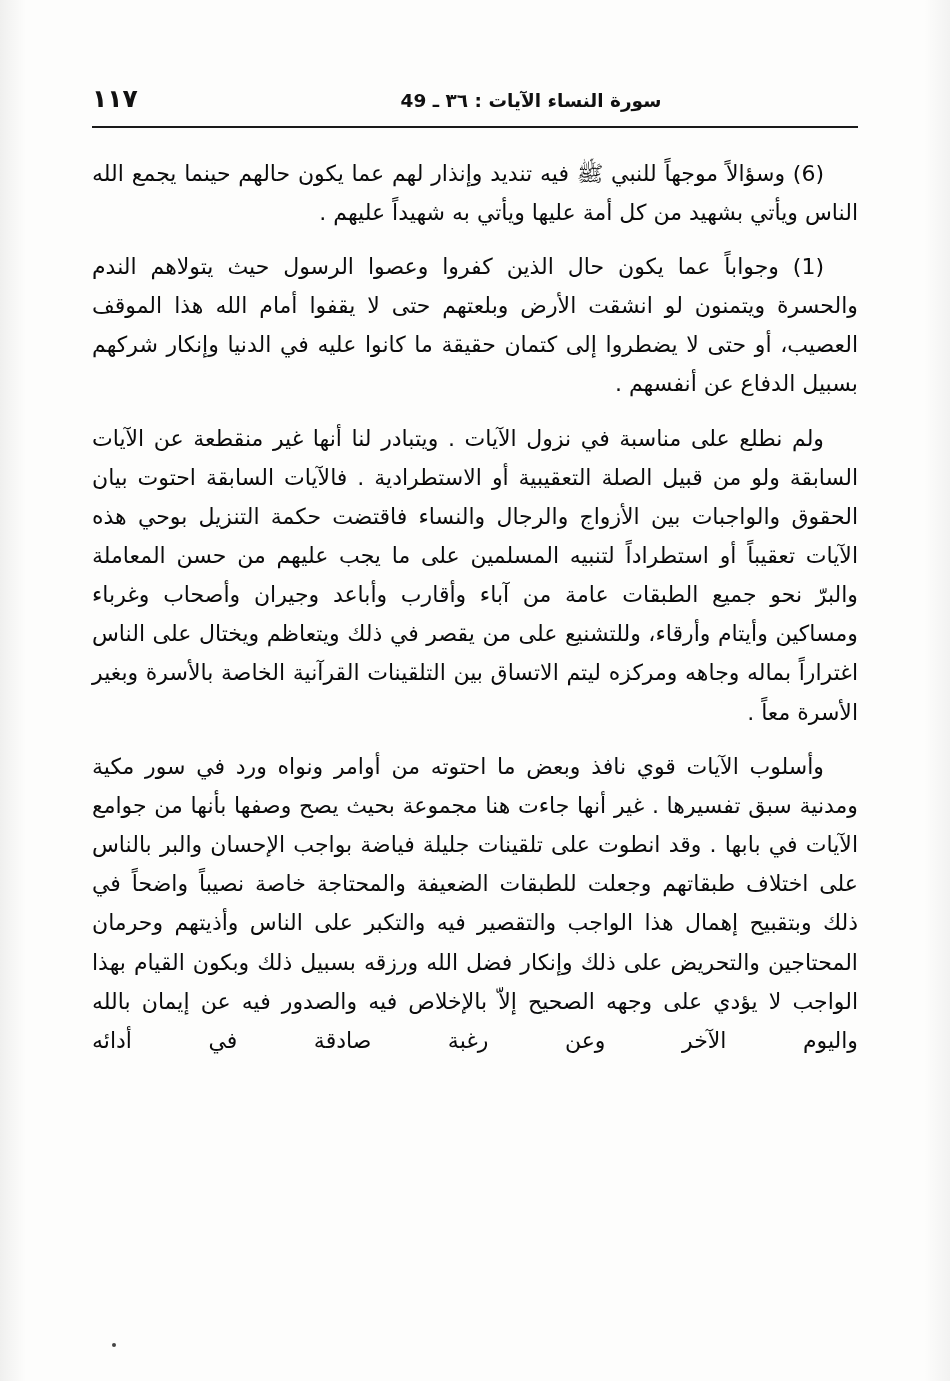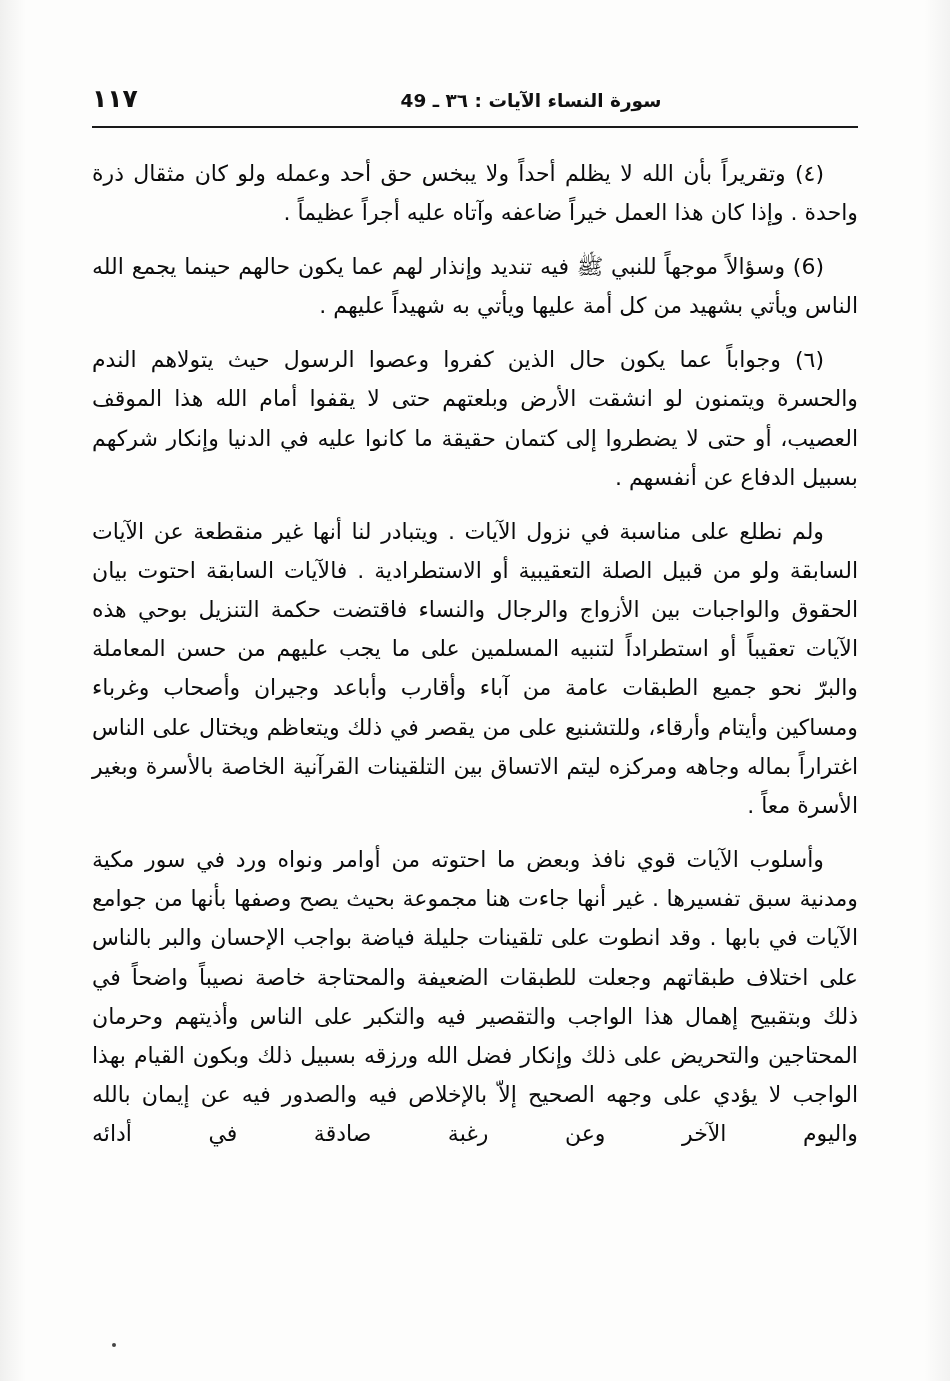--- a/index.html
+++ b/index.html
@@ -116,22 +116,21 @@
 <div class="page">
 
   <div class="content">
 
     <div class="header">
       <div class="header-title">سورة النساء الآيات : ٣٦ ـ 49</div>
       <div class="page-number">١١٧</div>
     </div>
     <div class="rule"></div>
 
-    <p class="para indent last-right">(٤) وتقريراً بأن الله لا يظلم أحداً ولا يبخس حق أحد وعمله ولو كان مثقال ذرة واحدة . وإذا كان هذا العمل خيراً ضاعفه وآتاه عليه أجراً عظيماً .</p>
     <p class="para indent last-right">(6) وسؤالاً موجهاً للنبي ﷺ فيه تنديد وإنذار لهم عما يكون حالهم حينما يجمع الله الناس ويأتي بشهيد من كل أمة عليها ويأتي به شهيداً عليهم .</p>
-    <p class="para indent last-right">(٦) وجواباً عما يكون حال الذين كفروا وعصوا الرسول حيث يتولاهم الندم والحسرة ويتمنون لو انشقت الأرض وبلعتهم حتى لا يقفوا أمام الله هذا الموقف العصيب، أو حتى لا يضطروا إلى كتمان حقيقة ما كانوا عليه في الدنيا وإنكار شركهم بسبيل الدفاع عن أنفسهم .</p>
+    <p class="para indent last-right">(1) وجواباً عما يكون حال الذين كفروا وعصوا الرسول حيث يتولاهم الندم والحسرة ويتمنون لو انشقت الأرض وبلعتهم حتى لا يقفوا أمام الله هذا الموقف العصيب، أو حتى لا يضطروا إلى كتمان حقيقة ما كانوا عليه في الدنيا وإنكار شركهم بسبيل الدفاع عن أنفسهم .</p>
     <p class="para indent last-right">ولم نطلع على مناسبة في نزول الآيات . ويتبادر لنا أنها غير منقطعة عن الآيات السابقة ولو من قبيل الصلة التعقيبية أو الاستطرادية . فالآيات السابقة احتوت بيان الحقوق والواجبات بين الأزواج والرجال والنساء فاقتضت حكمة التنزيل بوحي هذه الآيات تعقيباً أو استطراداً لتنبيه المسلمين على ما يجب عليهم من حسن المعاملة والبرّ نحو جميع الطبقات عامة من آباء وأقارب وأباعد وجيران وأصحاب وغرباء ومساكين وأيتام وأرقاء، وللتشنيع على من يقصر في ذلك ويتعاظم ويختال على الناس اغتراراً بماله وجاهه ومركزه ليتم الاتساق بين التلقينات القرآنية الخاصة بالأسرة وبغير الأسرة معاً .</p>
     <p class="para indent block">وأسلوب الآيات قوي نافذ وبعض ما احتوته من أوامر ونواه ورد في سور مكية ومدنية سبق تفسيرها . غير أنها جاءت هنا مجموعة بحيث يصح وصفها بأنها من جوامع الآيات في بابها . وقد انطوت على تلقينات جليلة فياضة بواجب الإحسان والبر بالناس على اختلاف طبقاتهم وجعلت للطبقات الضعيفة والمحتاجة خاصة نصيباً واضحاً في ذلك وبتقبيح إهمال هذا الواجب والتقصير فيه والتكبر على الناس وأذيتهم وحرمان المحتاجين والتحريض على ذلك وإنكار فضل الله ورزقه بسبيل ذلك وبكون القيام بهذا الواجب لا يؤدي على وجهه الصحيح إلاّ بالإخلاص فيه والصدور فيه عن إيمان بالله واليوم الآخر وعن رغبة صادقة في أدائه</p>
 
   </div>
 
   <div class="bottom-dot"></div>
 </div>
 
 </body></html>

